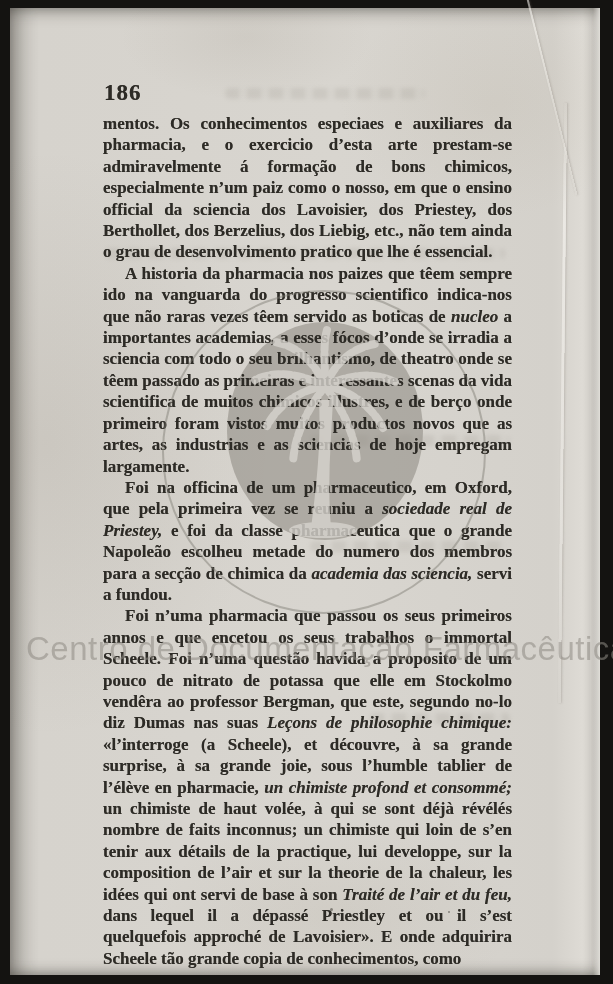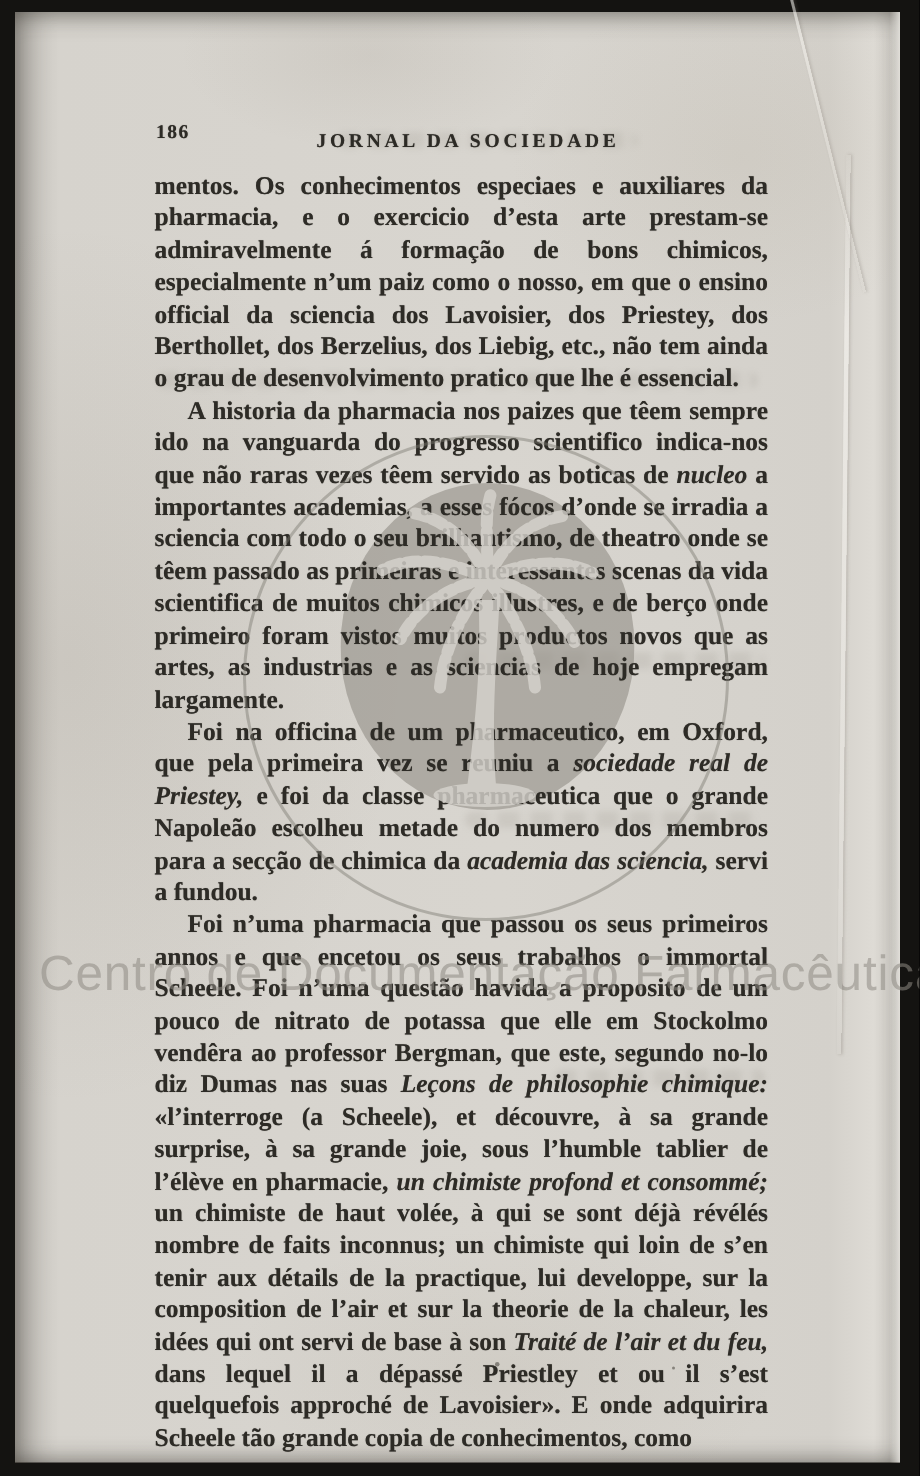--- a/index.html
+++ b/index.html
@@ -34,21 +34,21 @@
       radial-gradient(ellipse 180px 90px at 40% 3%, rgba(130,120,105,.10), transparent 70%);
   }
   .page::after{ 
     content:"";position:absolute;top:0;right:0;width:7px;height:100%;
     background:linear-gradient(90deg, rgba(246,244,239,0), rgba(246,244,239,.75));
   }
   
   .printed{position:absolute;inset:0;z-index:2;color:var(--ink);}
   .pagenum{
     position:absolute;left:94px;top:72px;
-    font-size:13px;font-weight:bold;letter-spacing:1px;
+    font-size:23px;font-weight:bold;letter-spacing:1px;
     text-shadow:0 0 .6px rgba(45,42,36,.7);
   }
   .running-header{
     position:absolute;left:0;right:0;top:78px;text-align:center;
     font-size:13px;font-weight:bold;letter-spacing:2.5px;
     text-indent:14px; 
     text-shadow:0 0 .6px rgba(45,42,36,.7);
   }
   .body-text{
     position:absolute;left:93px;top:105px;width:409px;
@@ -113,21 +113,20 @@
     <div class="bleed b3"></div>
     <div class="bleed b4"></div>
     <div class="bleed b5"></div>
 
     <svg class="wm-oval" viewBox="0 0 196 218" aria-hidden="true">
       <ellipse cx="98" cy="109" rx="98" ry="109" fill="#8c8880"></ellipse>
     </svg>
 
     <div class="printed">
       <div class="pagenum">186</div>
-      <div class="running-header">JORNAL DA SOCIEDADE</div>
       <div class="body-text">
           <p class="para"><span>mentos. Os conhecimentos especiaes e auxiliares da pharmacia, e o exercicio d’esta arte prestam-se admiravelmente á formação de bons chimicos, especialmente n’um paiz como o nosso, em que o ensino official da sciencia dos Lavoisier, dos Priestey, dos Berthollet, dos Berzelius, dos Liebig, etc., não tem ainda o grau de desenvolvimento pratico que lhe é essencial.</span></p>
           <p class="para indent"><span>A historia da pharmacia nos paizes que têem sempre ido na vanguarda do progresso scientifico indica-nos que não raras vezes têem servido as boticas de </span><i>nucleo</i><span> a importantes academias, a esses fócos d’onde se irradia a sciencia com todo o seu brilhantismo, de theatro onde se têem passado as primeiras e interessantes scenas da vida scientifica de muitos chimicos illustres, e de berço onde primeiro foram vistos muitos productos novos que as artes, as industrias e as sciencias de hoje empregam largamente.</span></p>
           <p class="para indent"><span>Foi na officina de um pharmaceutico, em Oxford, que pela primeira vez se reuniu a </span><i>sociedade real de Priestey,</i><span> e foi da classe pharmaceutica que o grande Napoleão escolheu metade do numero dos membros para a secção de chimica da </span><i>academia das sciencia,</i><span> servi a fundou.</span></p>
           <p class="para indent"><span>Foi n’uma pharmacia que passou os seus primeiros annos e que encetou os seus trabalhos o immortal Scheele. Foi n’uma questão havida a proposito de um pouco de nitrato de potassa que elle em Stockolmo vendêra ao professor Bergman, que este, segundo no-lo diz Dumas nas suas </span><i>Leçons de philosophie chimique:</i><span> «l’interroge (a Scheele), et découvre, à sa grande surprise, à sa grande joie, sous l’humble tablier de l’élève en pharmacie, </span><i>un chimiste profond et consommé;</i><span> un chimiste de haut volée, à qui se sont déjà révélés nombre de faits inconnus; un chimiste qui loin de s’en tenir aux détails de la practique, lui developpe, sur la composition de l’air et sur la theorie de la chaleur, les idées qui ont servi de base à son </span><i>Traité de l’air et du feu,</i><span> dans lequel il a dépassé Priestley et ou il s’est quelquefois approché de Lavoisier». E onde adquirira Scheele tão grande copia de conhecimentos, como</span></p>
         </div>
     </div>
 
     <div class="wm-over">
       <div class="wm-circle"></div>

